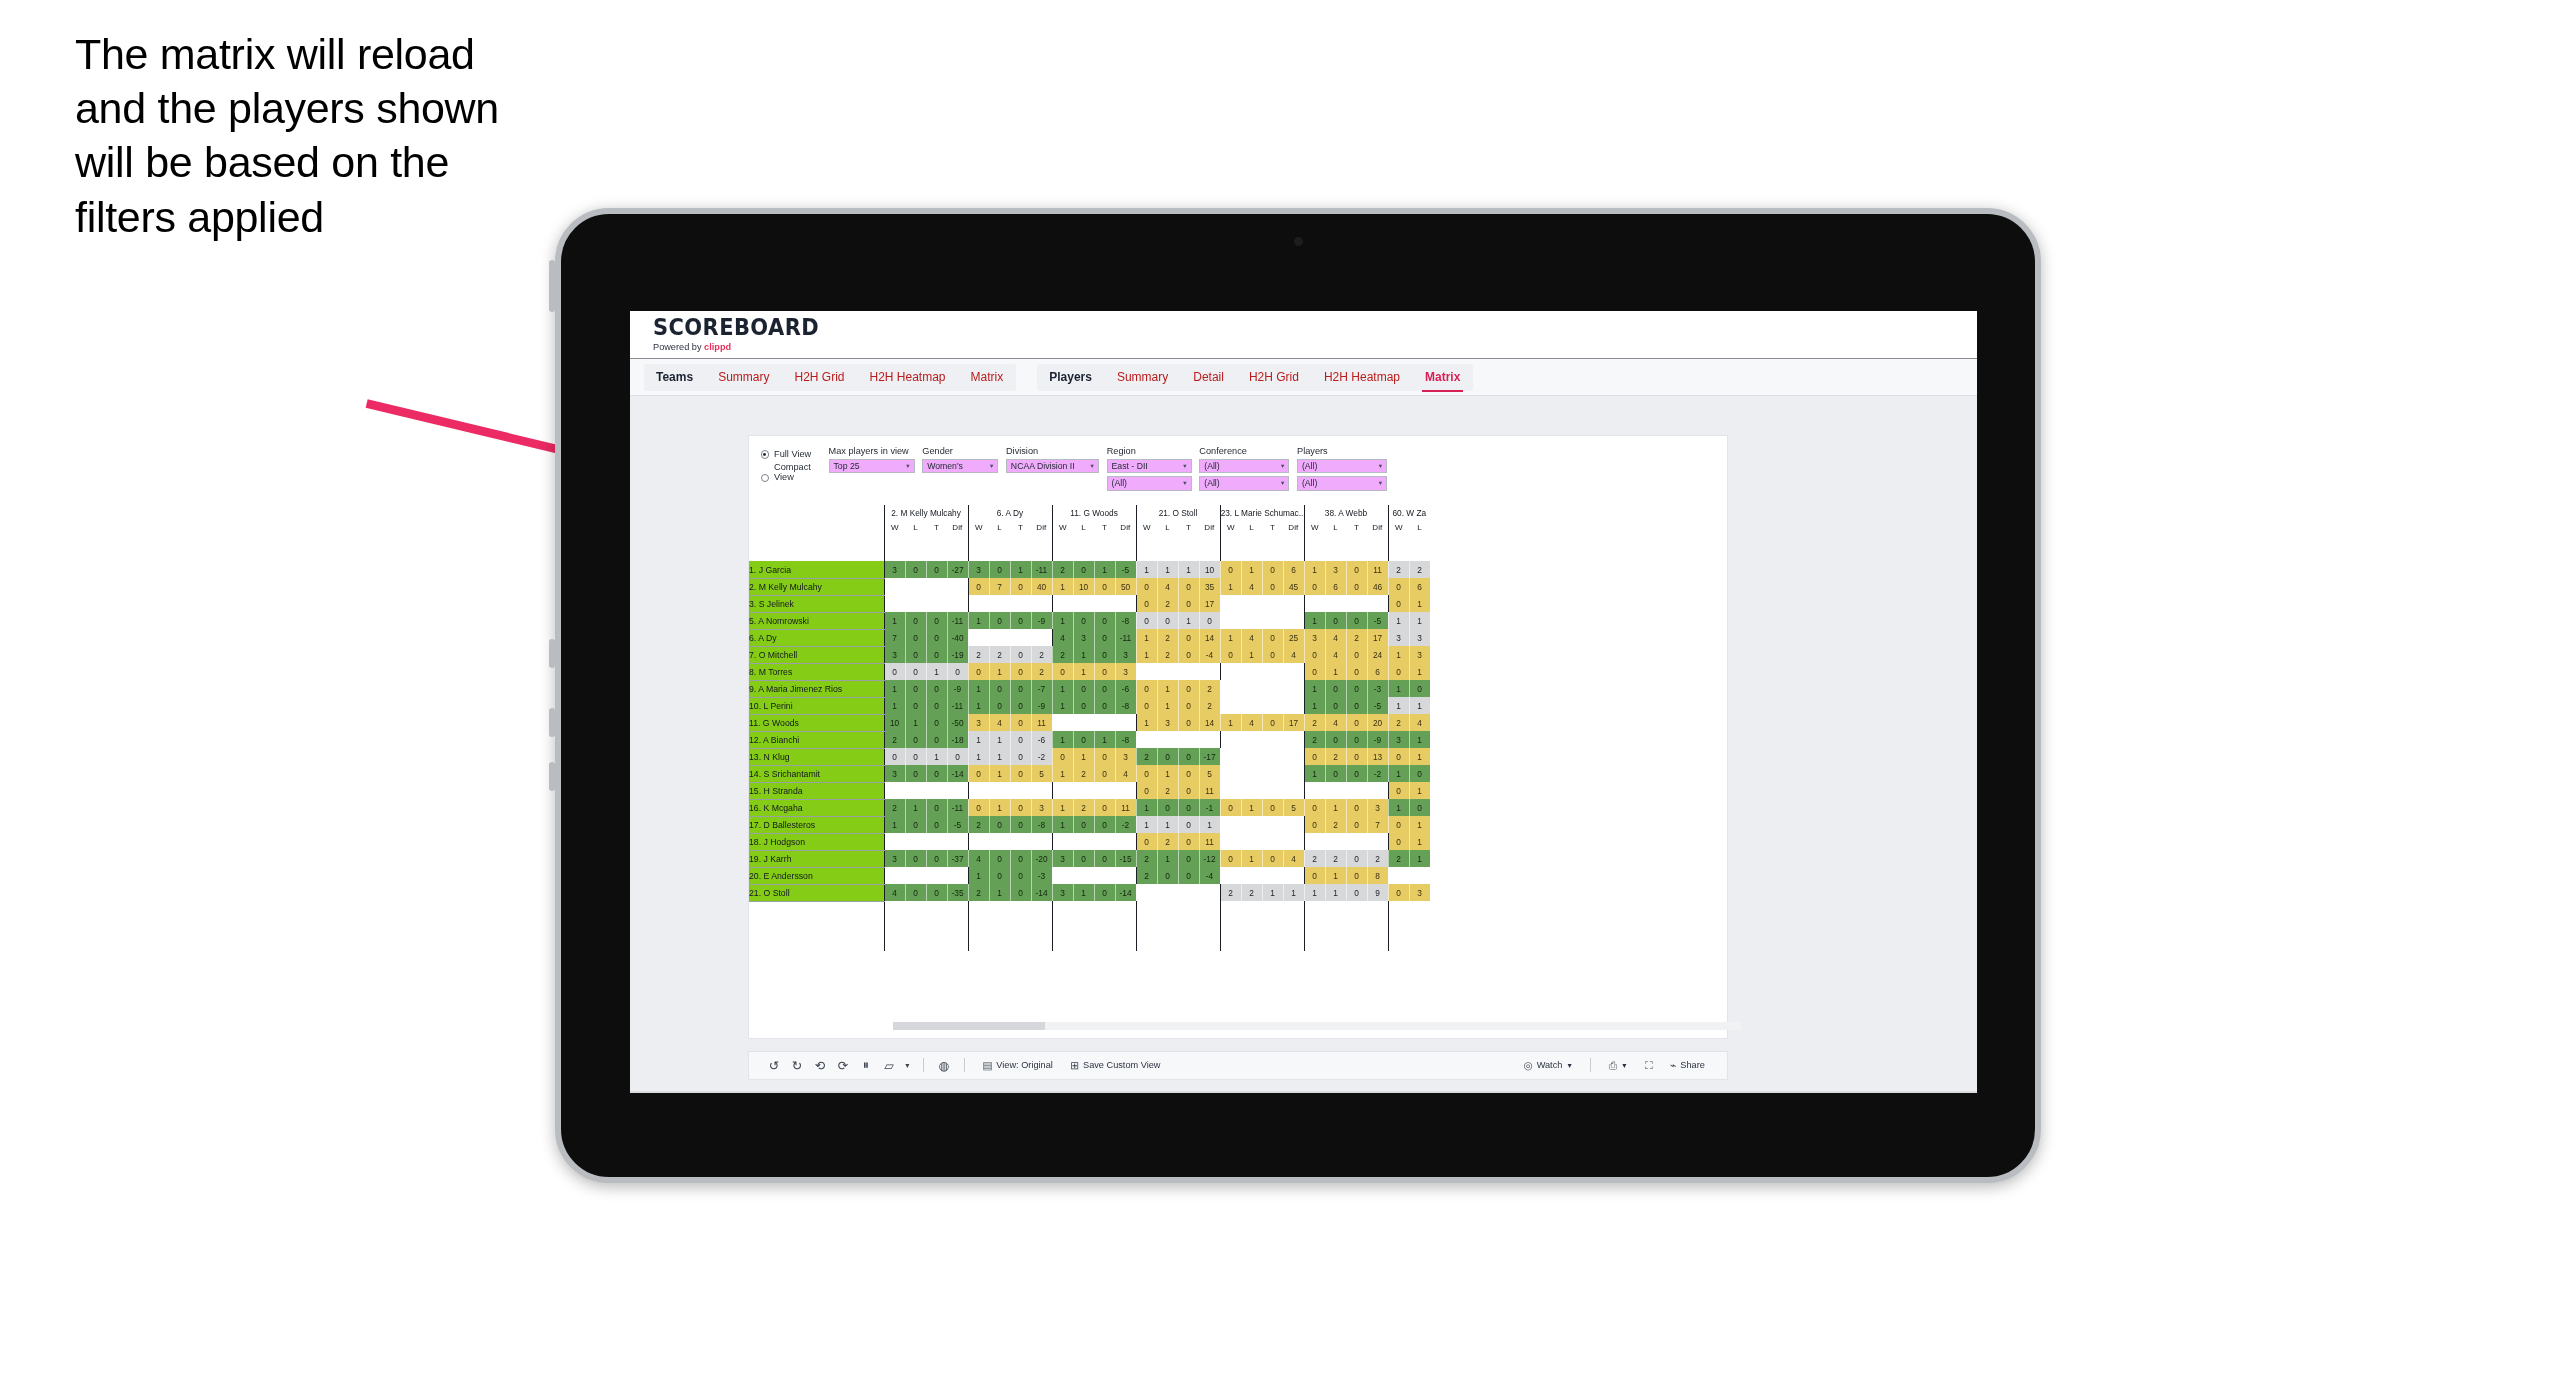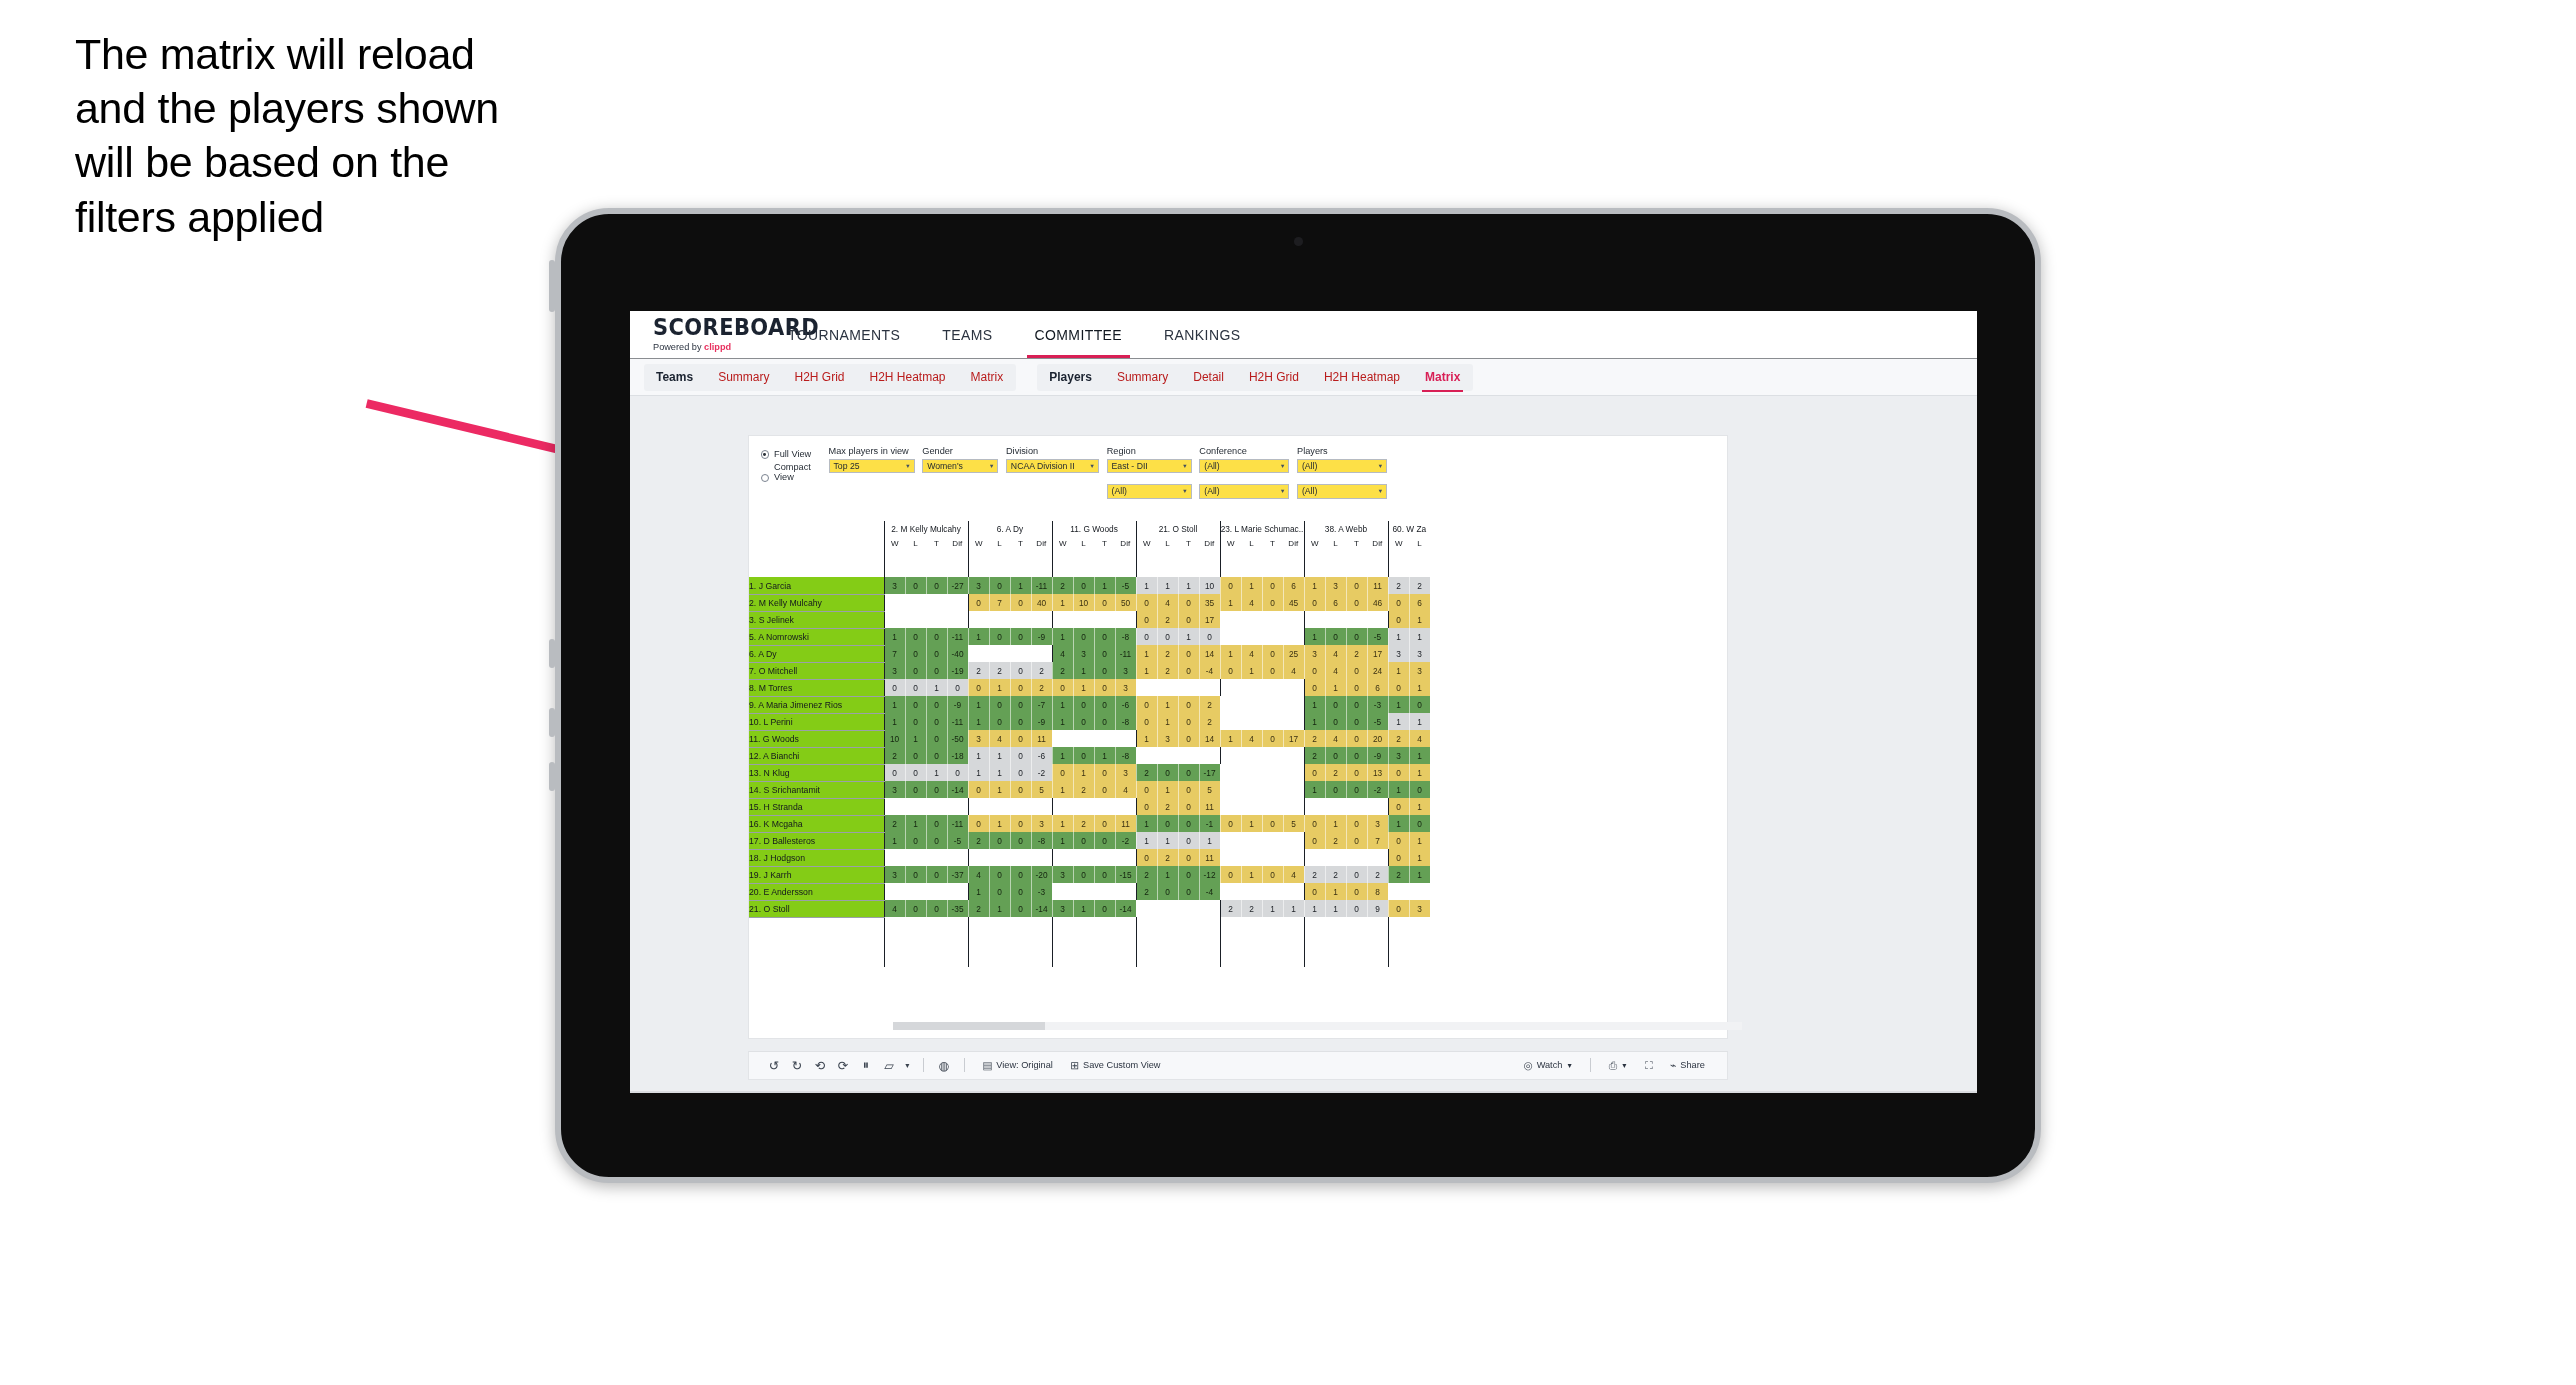--- a/index.html
+++ b/index.html
@@ -124,23 +124,23 @@
   .radio {
     width:8.7px; height:8.7px; border-radius:50%; border:1px solid #7b8characters;
     border:1px solid #7b8390; background:#fff; position:relative; flex:none;
   }
   .radio.on::after {
     content:""; position:absolute; left:1.9px; top:1.9px; width:2.9px; height:2.9px; border-radius:50%; background:#2a3038;
   }
   .fgroup { margin-right:7.7px; }
   .flabel { font-size:9.2px; color:#1f262f; margin-bottom:2.9px; }
   .fsel {
-    height:14.5px; border:1px solid #b6bbc2; background:#fde047;
+    height:14.5px; border:1px solid #b6bbc2; background:#f0abfc;
     font-size:8.7px; color:#1f262f; display:flex; align-items:center;
-    justify-content:space-between; padding:0 2.9px 0 3.9px; margin-bottom:11px;
+    justify-content:space-between; padding:0 2.9px 0 3.9px; margin-bottom:3px;
   }
   .fsel .cv { white-space:nowrap; overflow:hidden; }
   .fsel .car { font-size:5.8px; color:#44505e; margin-left:3.9px; }
   .w-max { width:86px; }
   .w-gen { width:76px; }
   .w-div { width:93px; }
   .w-reg { width:85px; }
   .w-con { width:90px; }
   .w-ply { width:90px; }
 
@@ -224,26 +224,20 @@
   <div class="side-btn sb2"></div>
   <div class="side-btn sb3"></div>
   <div class="side-btn sb4"></div>
 
   <div id="screen">
 
     <div class="app-header">
       <div class="brand">
         <div class="logo">SCOREBOARD</div>
         <div class="powered"><span>Powered by </span><b>clippd</b></div>
-      </div>
-      <div class="topnav">
-        <div class="item">TOURNAMENTS</div>
-        <div class="item">TEAMS</div>
-        <div class="item active">COMMITTEE</div>
-        <div class="item">RANKINGS</div>
       </div>
     </div>
 
     <div class="subnav">
       <div class="subgroup">
         <div class="sitem bold">Teams</div>
         <div class="sitem">Summary</div>
         <div class="sitem">H2H Grid</div>
         <div class="sitem">H2H Heatmap</div>
         <div class="sitem">Matrix</div>

